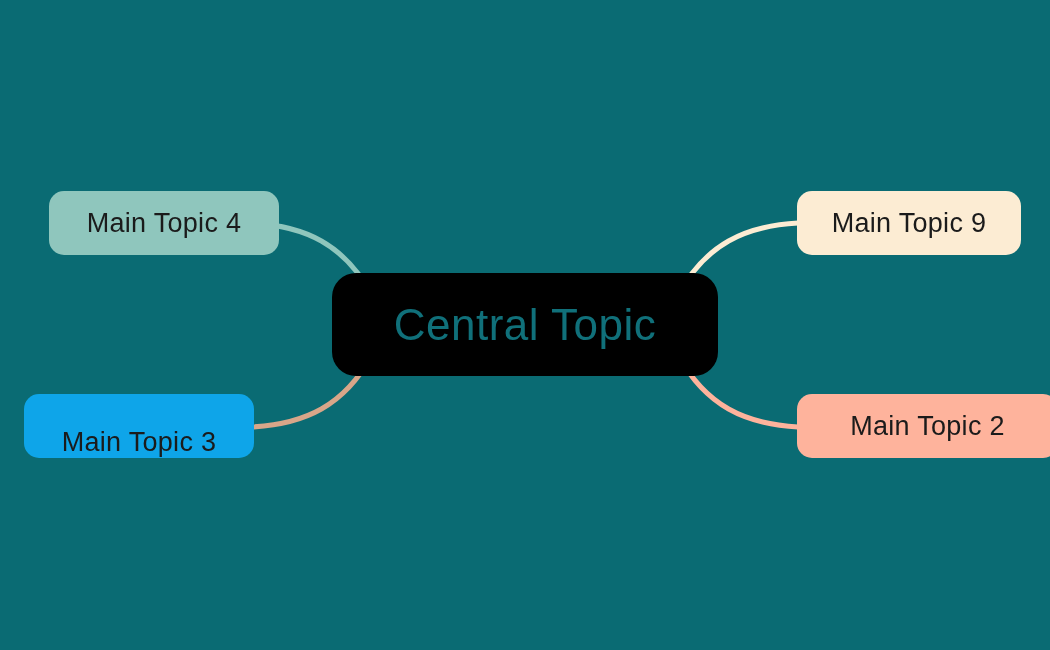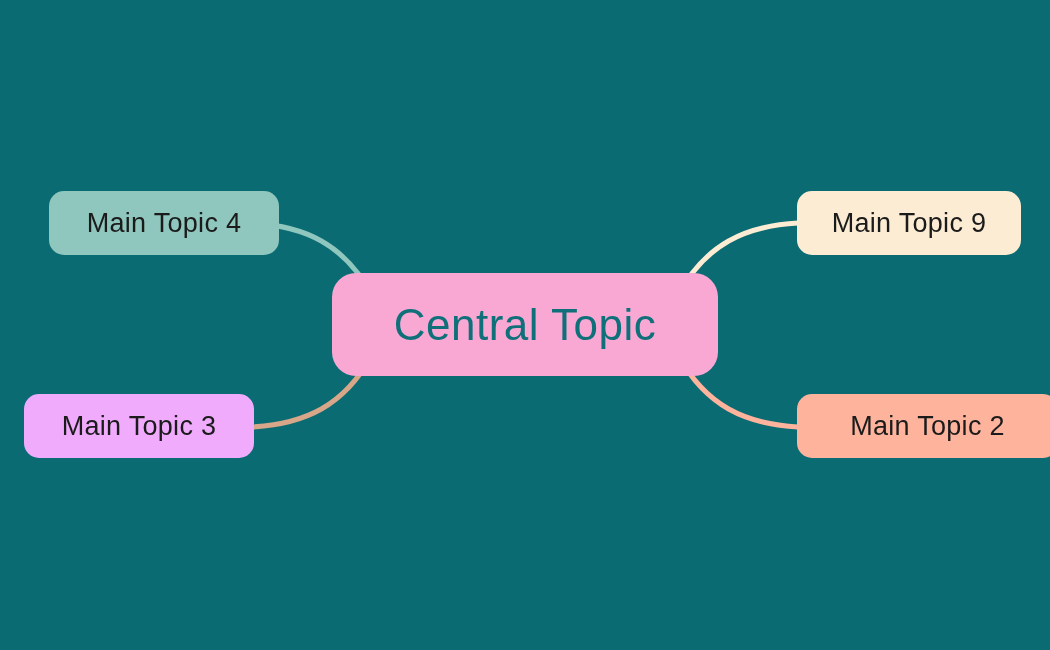--- a/index.html
+++ b/index.html
@@ -63,33 +63,33 @@
 
 <div id="canvas" style="background-color: rgb(10, 107, 115);">
 
   <svg id="connector-layer" viewBox="0 0 1050 650" xmlns="http://www.w3.org/2000/svg">
     <path d="M 798 223 C 745 226 706 244 678 295" fill="none" stroke-width="5" stroke-linecap="round" stroke="#fcecd3"></path>
     <path d="M 798 427 C 745 424 706 406 678 355" fill="none" stroke-width="5" stroke-linecap="round" stroke="#feb39c"></path>
     <path d="M 252 427 C 305 424 344 406 372 355" fill="none" stroke-width="5" stroke-linecap="round" stroke="#d8a689"></path>
     <path d="M 252 223 C 305 226 344 244 372 295" fill="none" stroke-width="5" stroke-linecap="round" stroke="#8fc6bd"></path>
   </svg>
 
-  <div class="node central-node" style="background-color: #f9a8d4; color: rgb(16, 112, 122);">
+  <div class="node central-node" style="background-color: #000000; color: rgb(16, 112, 122);">
     <span class="node-label">Central Topic</span>
   </div>
 
   <div class="node topic-node node-mt1" style="background-color: rgb(252, 236, 211); color: rgb(27, 27, 27);">
     <span class="node-label">Main Topic 9</span>
   </div>
 
   <div class="node topic-node node-mt2" style="background-color: rgb(254, 179, 156); color: rgb(27, 27, 27);">
     <span class="node-label">Main Topic 2</span>
   </div>
 
-  <div class="node topic-node node-mt3" style="background-color: #f0abfc; color: rgb(27, 27, 27);">
+  <div class="node topic-node node-mt3" style="background-color: #0ea5e9; color: rgb(27, 27, 27); align-items: flex-end;">
     <span class="node-label">Main Topic 3</span>
   </div>
 
   <div class="node topic-node node-mt4" style="background-color: rgb(143, 198, 189); color: rgb(27, 27, 27);">
     <span class="node-label">Main Topic 4</span>
   </div>
 
 </div>
 
 </body></html>

